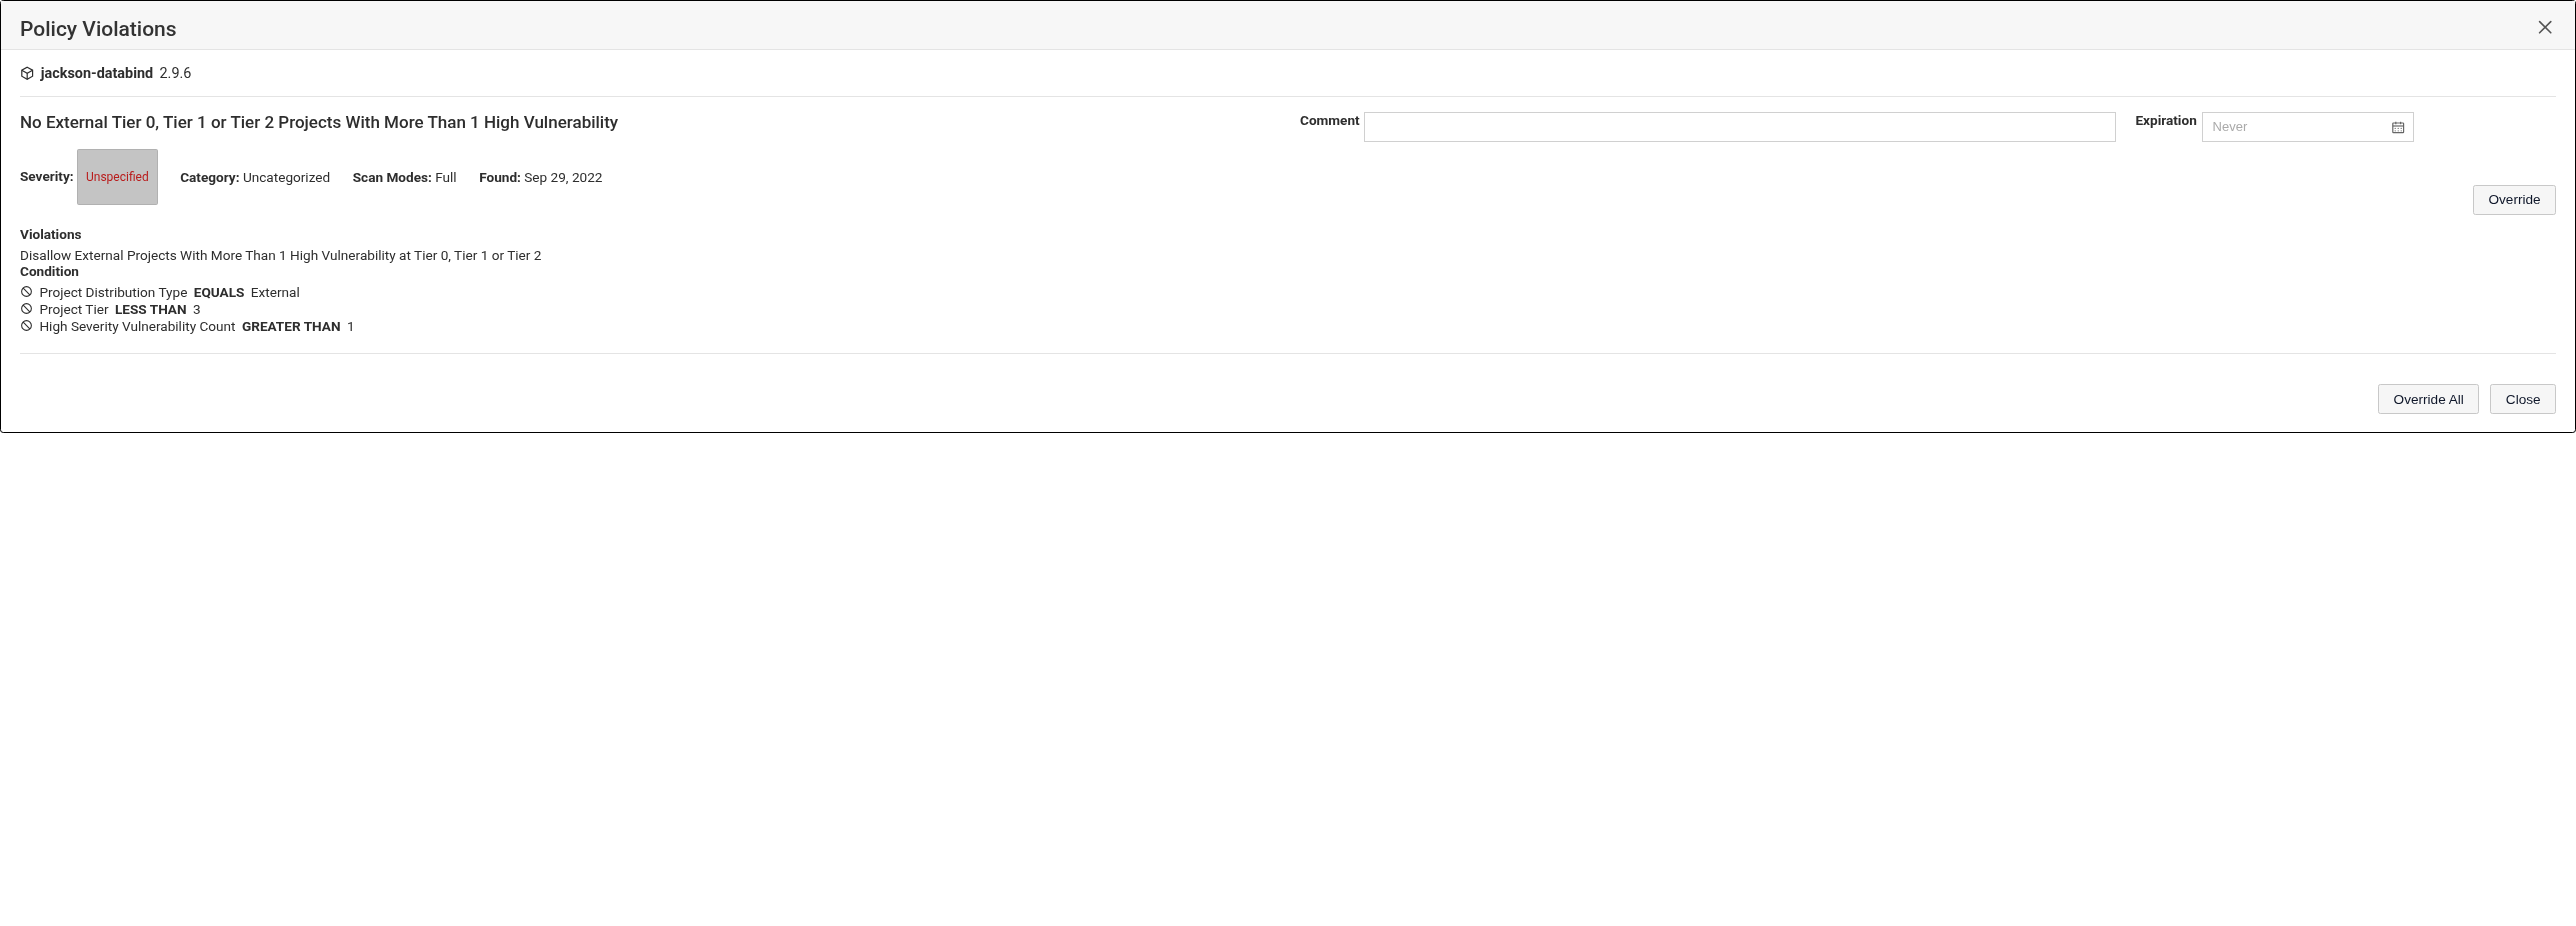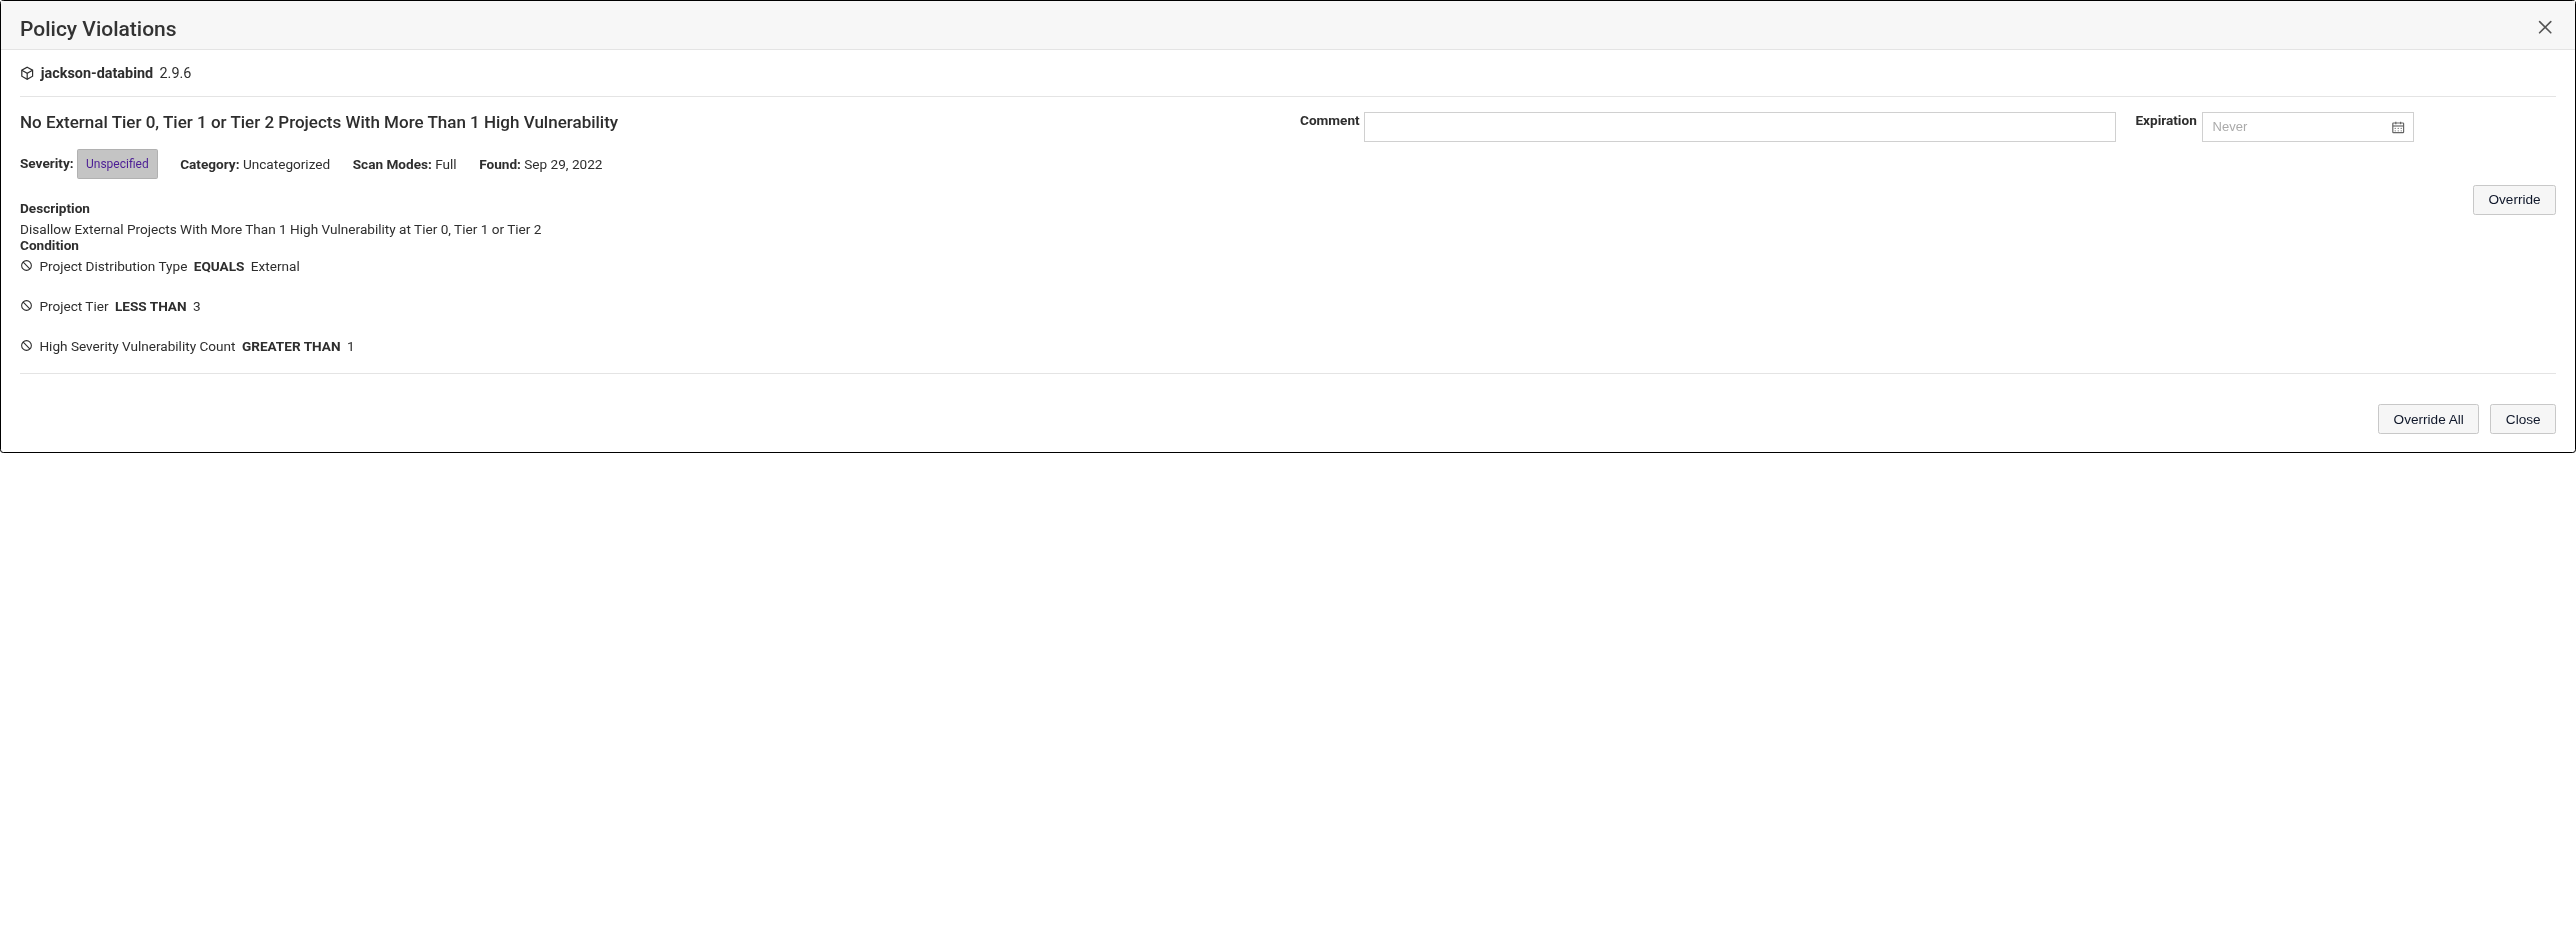--- a/index.html
+++ b/index.html
@@ -72,30 +72,30 @@
     flex-wrap: wrap;
     align-items: center;
     gap: 22.5px;
     font-size: 13.6px;
     margin-bottom: 21px;
   }
   .meta-row b { font-weight: 700; }
   .badge {
     display: inline-block;
     background: #c4c4c4;
-    color: #4c1d95;
-    padding: 7px 8px;
+    color: #b91c1c;
+    padding: 20px 8px;
     border: 0.8px solid #b1b1b1;
     border-radius: 1.6px;
     font-size: 12px;
     vertical-align: middle;
   }
   .section-label { font-weight: 700; margin-bottom: 4.8px; }
   .desc-text { }
-  .conditions { display:flex; flex-direction:column; gap:24px;}
+  .conditions { display:flex; flex-direction:column; gap:1px;}
   .cond-row { display:flex; align-items:center; gap:6.4px; font-size:13.6px;}
   .ban-icon { display:inline-flex; }
   .form-row { display:flex; gap:19px; }
   .form-group { display:flex; flex-direction:row; gap:4.8px; }
   .form-group.comment { flex: 1 1 66%; }
   .form-group.expiration { flex: 1 1 34%; }
   .form-label { font-weight: 700; font-size:13.6px; margin-bottom:1.6px;}
   .comment-input {
     resize: none;
     width: 100%;
@@ -181,21 +181,21 @@
           <span>
             <b>Scan Modes:</b>
             <span>Full</span>
           </span>
           <span>
             <b>Found:</b>
             <span>Sep 29, 2022</span>
           </span>
         </div>
 
-        <div class="section-label">Description</div>
+        <div class="section-label">Violations</div>
         <div class="desc-text">Disallow External Projects With More Than 1 High Vulnerability at Tier 0, Tier 1 or Tier 2</div>
 
         <div class="section-label">Condition</div>
         <div class="conditions">
           <div class="cond-row">
             <span class="ban-icon">
               <svg width="13" height="13" viewBox="0 0 24 24" fill="none" stroke="#2e2e2e" stroke-width="2">
                   <circle cx="12" cy="12" r="9"></circle>
                   <line x1="5.5" y1="5.5" x2="18.5" y2="18.5"></line>
                 </svg>

